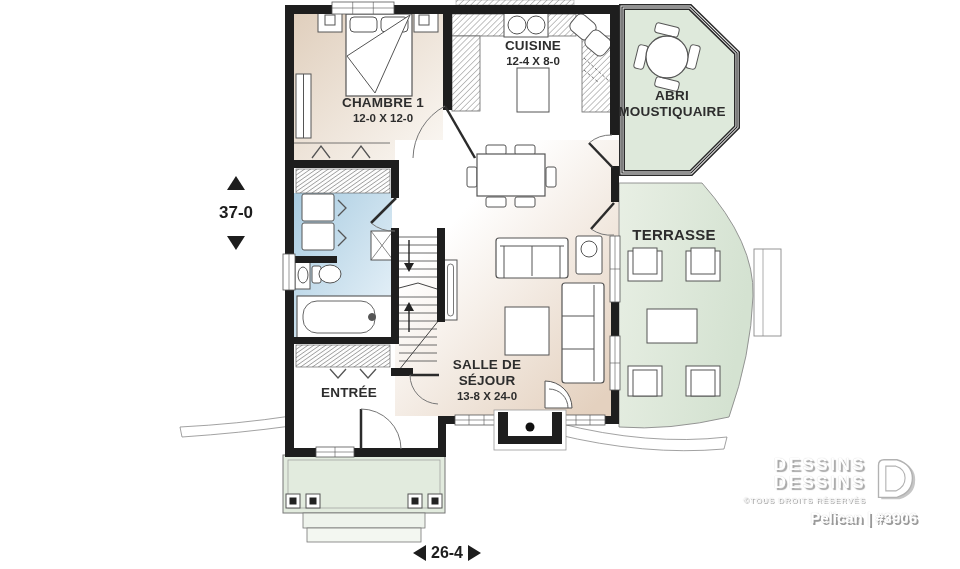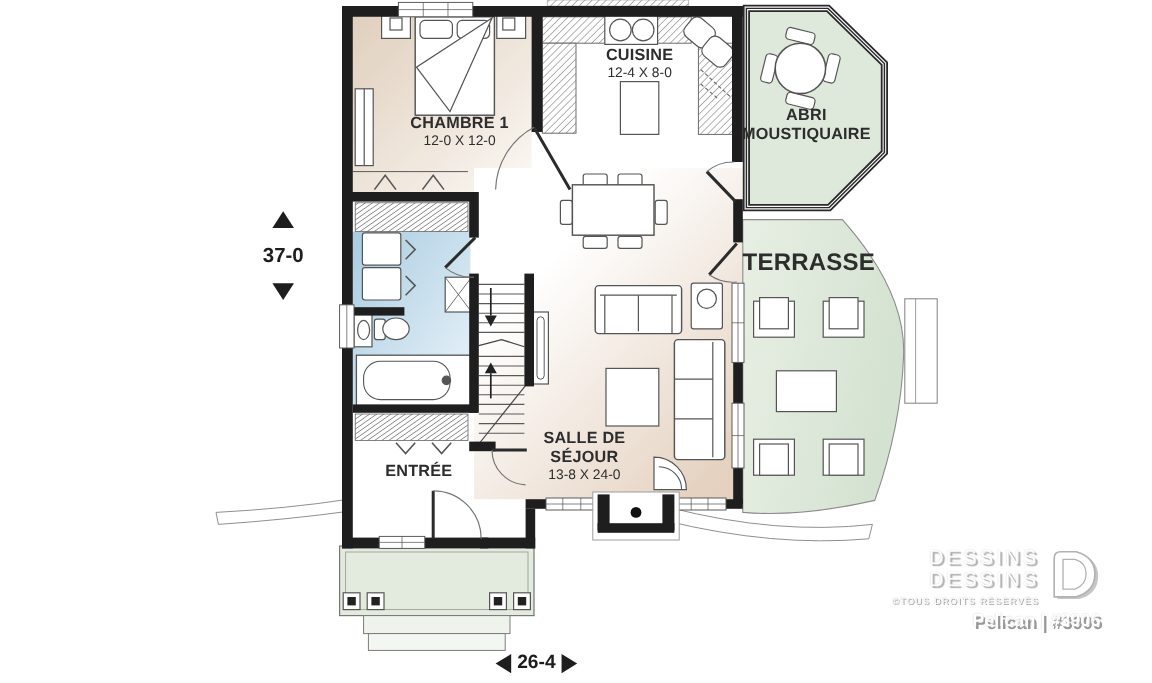--- a/index.html
+++ b/index.html
@@ -2,39 +2,39 @@
 <html><head>
 <meta charset="utf-8">
 <style>
   html,body{margin:0;padding:0;background:#fff;}
   #canvas{position:relative;width:960px;height:569px;background:#fff;overflow:hidden;
           font-family:"Liberation Sans","DejaVu Sans",sans-serif;}
   #plan-svg{position:absolute;left:0;top:0;z-index:1;}
   .room-label{position:absolute;transform:translateX(-50%);text-align:center;color:#2d2d2d;z-index:2;}
   .rname{font-weight:700;font-size:13.5px;line-height:1.18;
          text-underline-offset:2px;letter-spacing:.2px;white-space:pre-line;}
-  .rname.big{font-size:20px;}
-  .rsize{font-size:11.5px;font-weight:400;margin-top:1px;}
+  .rname.big{font-size:15px;margin-top:18px;}
+  .rsize{font-size:11.5px;font-weight:700;margin-top:1px;}
   .dim-v{position:absolute;transform:translateX(-50%);display:flex;flex-direction:column;
          align-items:center;gap:13px;z-index:2;}
   .dim-h{position:absolute;transform:translateX(-50%);display:flex;align-items:center;gap:5px;z-index:2;}
   .dim-text{font-size:17px;font-weight:700;color:#1d1d1d;}
   .dim-text.w{font-size:16px;}
   .tri-up{width:0;height:0;border-left:9px solid transparent;border-right:9px solid transparent;
           border-bottom:14px solid #1d1d1d;}
   .tri-down{width:0;height:0;border-left:9px solid transparent;border-right:9px solid transparent;
           border-top:14px solid #1d1d1d;}
   .tri-left{width:0;height:0;border-top:8px solid transparent;border-bottom:8px solid transparent;
           border-right:13px solid #1d1d1d;}
   .tri-right{width:0;height:0;border-top:8px solid transparent;border-bottom:8px solid transparent;
           border-left:13px solid #1d1d1d;}
   .brand{position:absolute;right:43px;top:456px;text-align:right;z-index:2;}
   .brand-row{display:flex;align-items:flex-start;gap:7px;}
   .brand-text{display:flex;flex-direction:column;align-items:flex-end;}
-  .brand-line{font-size:17px;font-weight:400;letter-spacing:2.5px;color:#fff;line-height:1.08;
+  .brand-line{font-size:17px;font-weight:700;letter-spacing:2.5px;color:#fff;line-height:1.08;
       text-shadow:0 0 1px #c4c4c4,2px 2px 1px #a6a6a6;}
   .brand-rights{font-size:7.5px;letter-spacing:1.1px;color:#fff;margin-top:3px;
       text-shadow:0 0 1px #bdbdbd,1px 1px 0 #9e9e9e;}
   .brand-plan{font-size:15px;font-weight:700;color:#fff;margin-top:4px;
       text-shadow:0 0 1px #c0c0c0,2px 2px 0 #989898;}
 </style>
 </head>
 <body>
 
 <div id="canvas">

